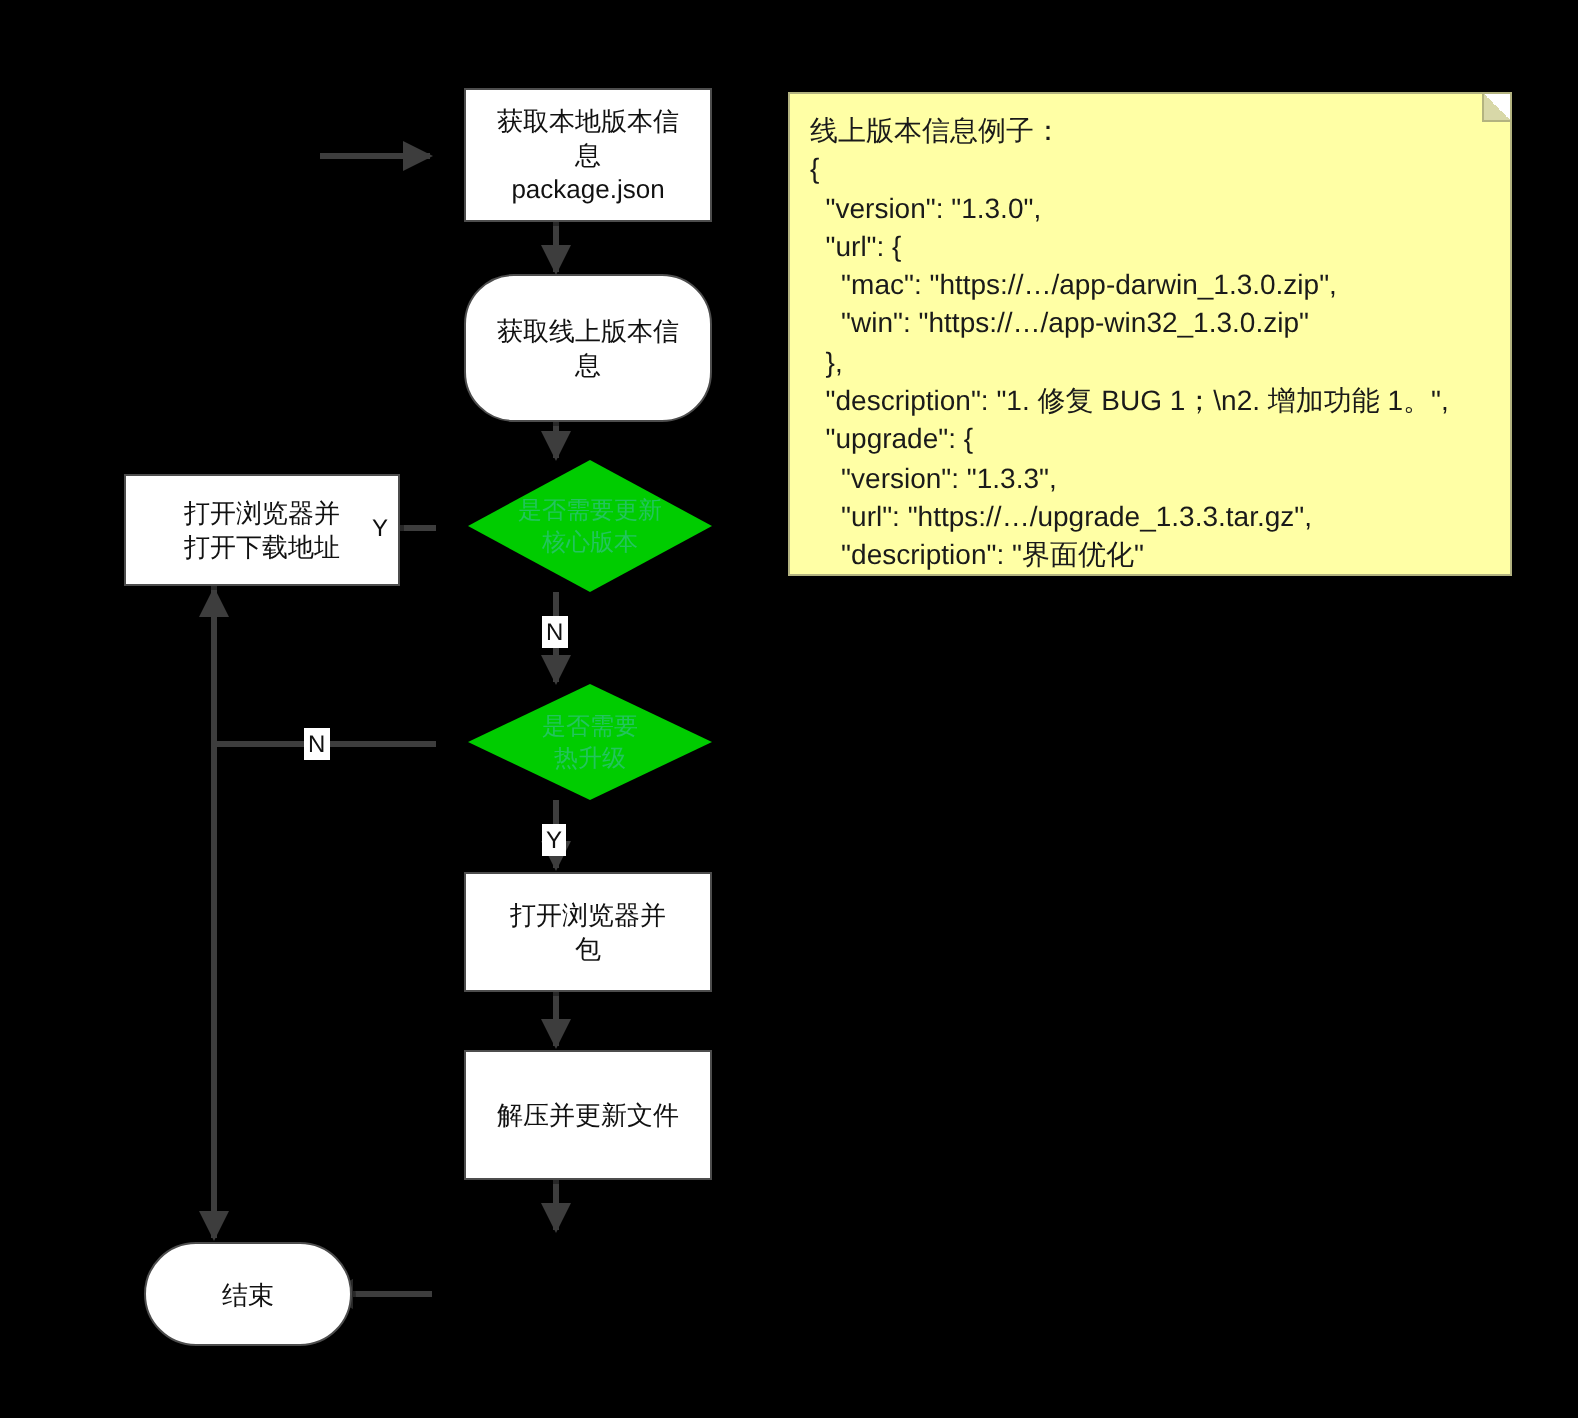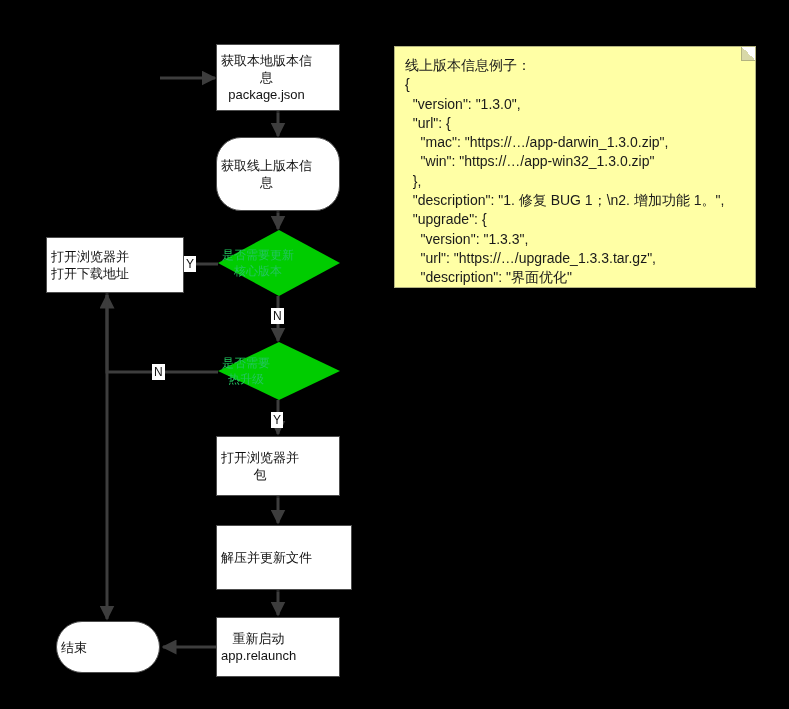--- a/index.html
+++ b/index.html
@@ -25,25 +25,27 @@
     left: 0; top: 0;
     width: 789px;
     height: 709px;
     pointer-events: none;
   }
   .node {
     position: absolute;
     box-sizing: border-box;
     display: flex;
     align-items: center;
+    justify-content: center;
     text-align: center;
     color: #111111;
     font-size: 13px;
     line-height: 17px;
     z-index: 2;
+    margin-left: 16px;
   }
   .node .label {
     display: block;
     white-space: pre-line;
     padding: 0 4px;
   }
   .node-process {
     background: #ffffff;
     border: 1px solid #4d4d4d;
     box-shadow: 2px 2px 0 rgba(0,0,0,0.35);
@@ -177,28 +179,24 @@
     <span class="diamond-shape"></span>
     <span class="label">是否需要
 热升级</span>
   </div>
 
   <div class="node node-process" style="left:216px; top:436px; width:124px; height:60px;">
     <span class="label">打开浏览器并
 包</span>
   </div>
 
-  <div class="node node-process" style="left:216px; top:525px; width:136px; height:65px;">
+  <div class="node node-process" style="left:216px; top:525px; width:124px; height:65px;">
     <span class="label">解压并更新文件</span>
   </div>
 
-  <div class="node node-process" style="left:216px; top:617px; width:124px; height:60px;">
-    <span class="label">重新启动
-app.relaunch</span>
-  </div>
 
   <div class="node node-terminal" style="left:56px; top:621px; width:104px; height:52px;">
     <span class="label">结束</span>
   </div>
 
   <div class="edge-label" style="left:184px; top:256px;">Y</div>
 
   <div class="edge-label" style="left:271px; top:308px;">N</div>
 
   <div class="edge-label" style="left:152px; top:364px;">N</div>

